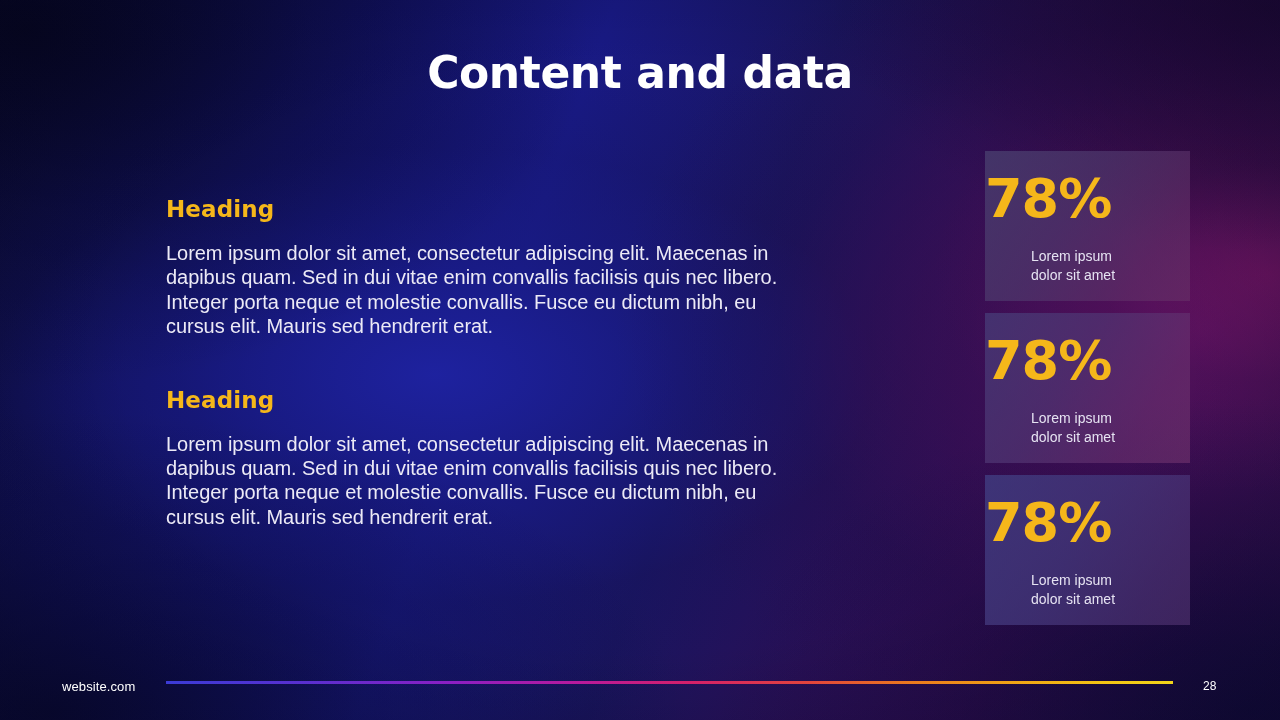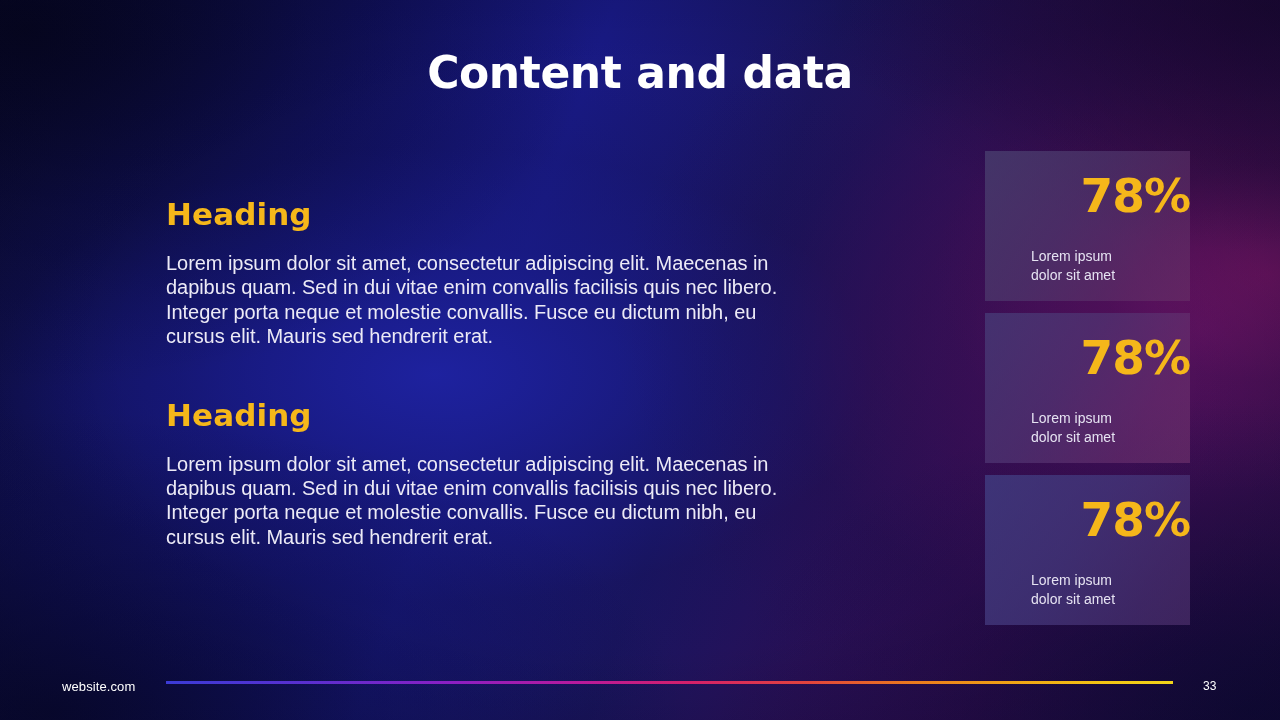--- a/index.html
+++ b/index.html
@@ -97,21 +97,21 @@
   
   #text-column {
     position:absolute;
     left:166px; top:196px;
     width:650px;
   }
   .text-block { margin-bottom:48px; }
   .text-block:last-child { margin-bottom:0; }
 
   .block-heading {
-    font-size:31px;
+    font-size:23px;
     font-weight:bold;
     color:#f5b71a;
     margin-bottom:19px;
     letter-spacing:0.1px;
   }
   .block-body {
     font-size:20px;
     line-height:24.4px;
     color:#eceaf6;
     font-family:"Liberation Sans", sans-serif;
@@ -150,22 +150,22 @@
     background:linear-gradient(122deg,
       rgba(64,60,128,0.82) 0%,
       rgba(68,56,124,0.76) 44%,
       rgba(78,52,118,0.66) 80%,
       rgba(86,54,116,0.60) 100%);
   }
 
   .stat-value {
     position:absolute;
     left:0; right:0; top:21px;
-    text-align:right;
-    font-size:47px;
+    text-align:left;
+    font-size:54px;
     font-weight:bold;
     color:#f5b71a;
     letter-spacing:-1px;
     line-height:1;
   }
   .stat-caption {
     position:absolute;
     left:46px; top:96px;
     font-size:14px;
     line-height:19px;
@@ -260,15 +260,15 @@
       <div class="stat-caption">
         <div>Lorem ipsum</div>
         <div>dolor sit amet</div>
       </div>
     </div>
 
   </div>
 
   <div id="footer-website">website.com</div>
   <div id="footer-rule"></div>
-  <div id="footer-page-number">33</div>
+  <div id="footer-page-number">28</div>
 
 </div>
 
 </body></html>

